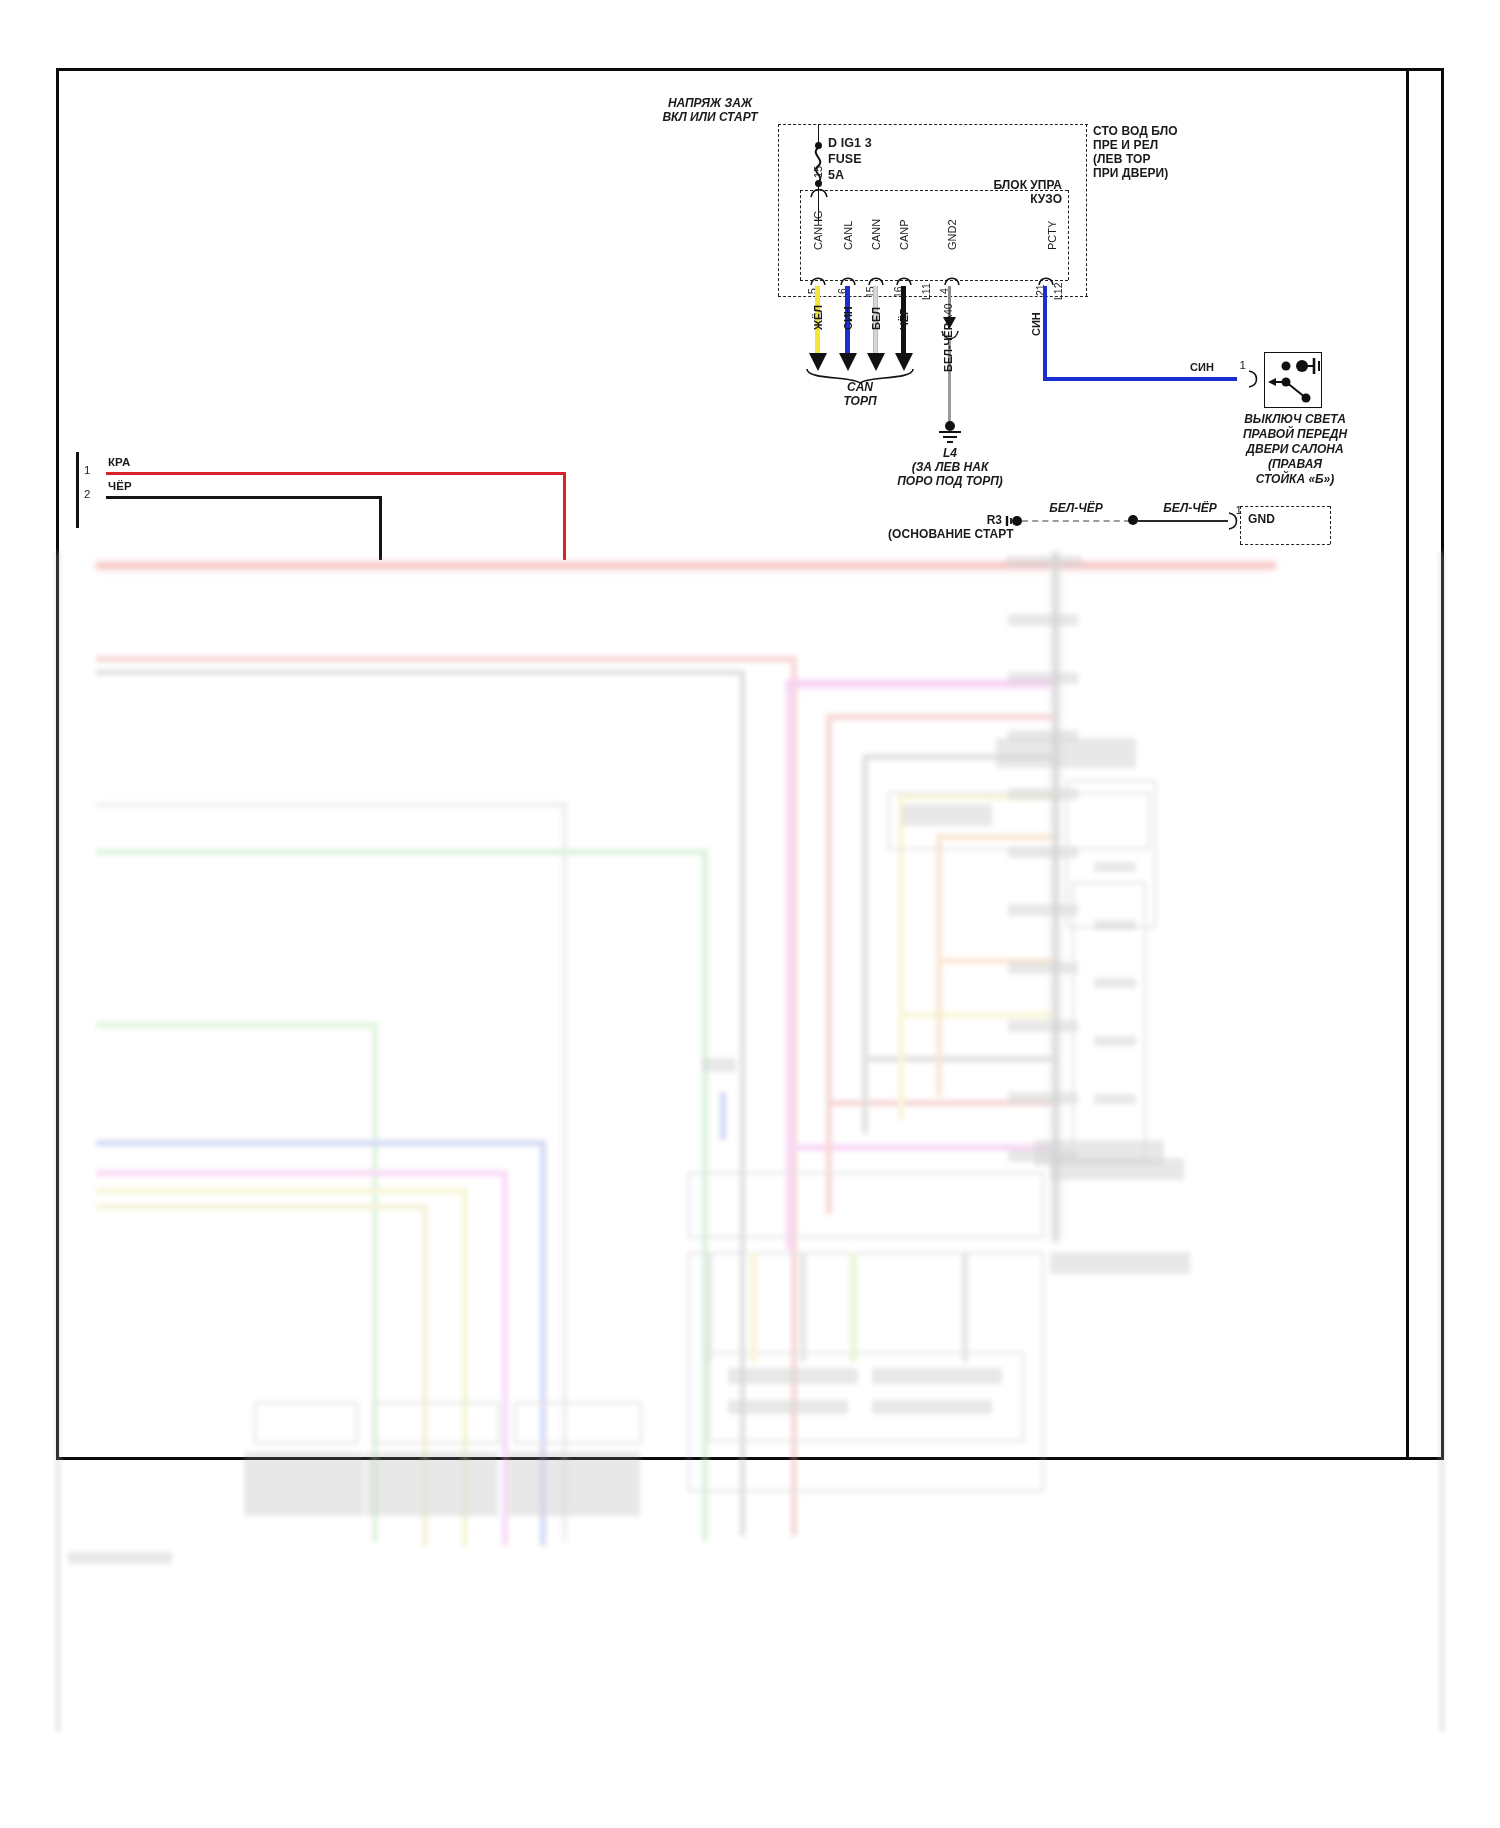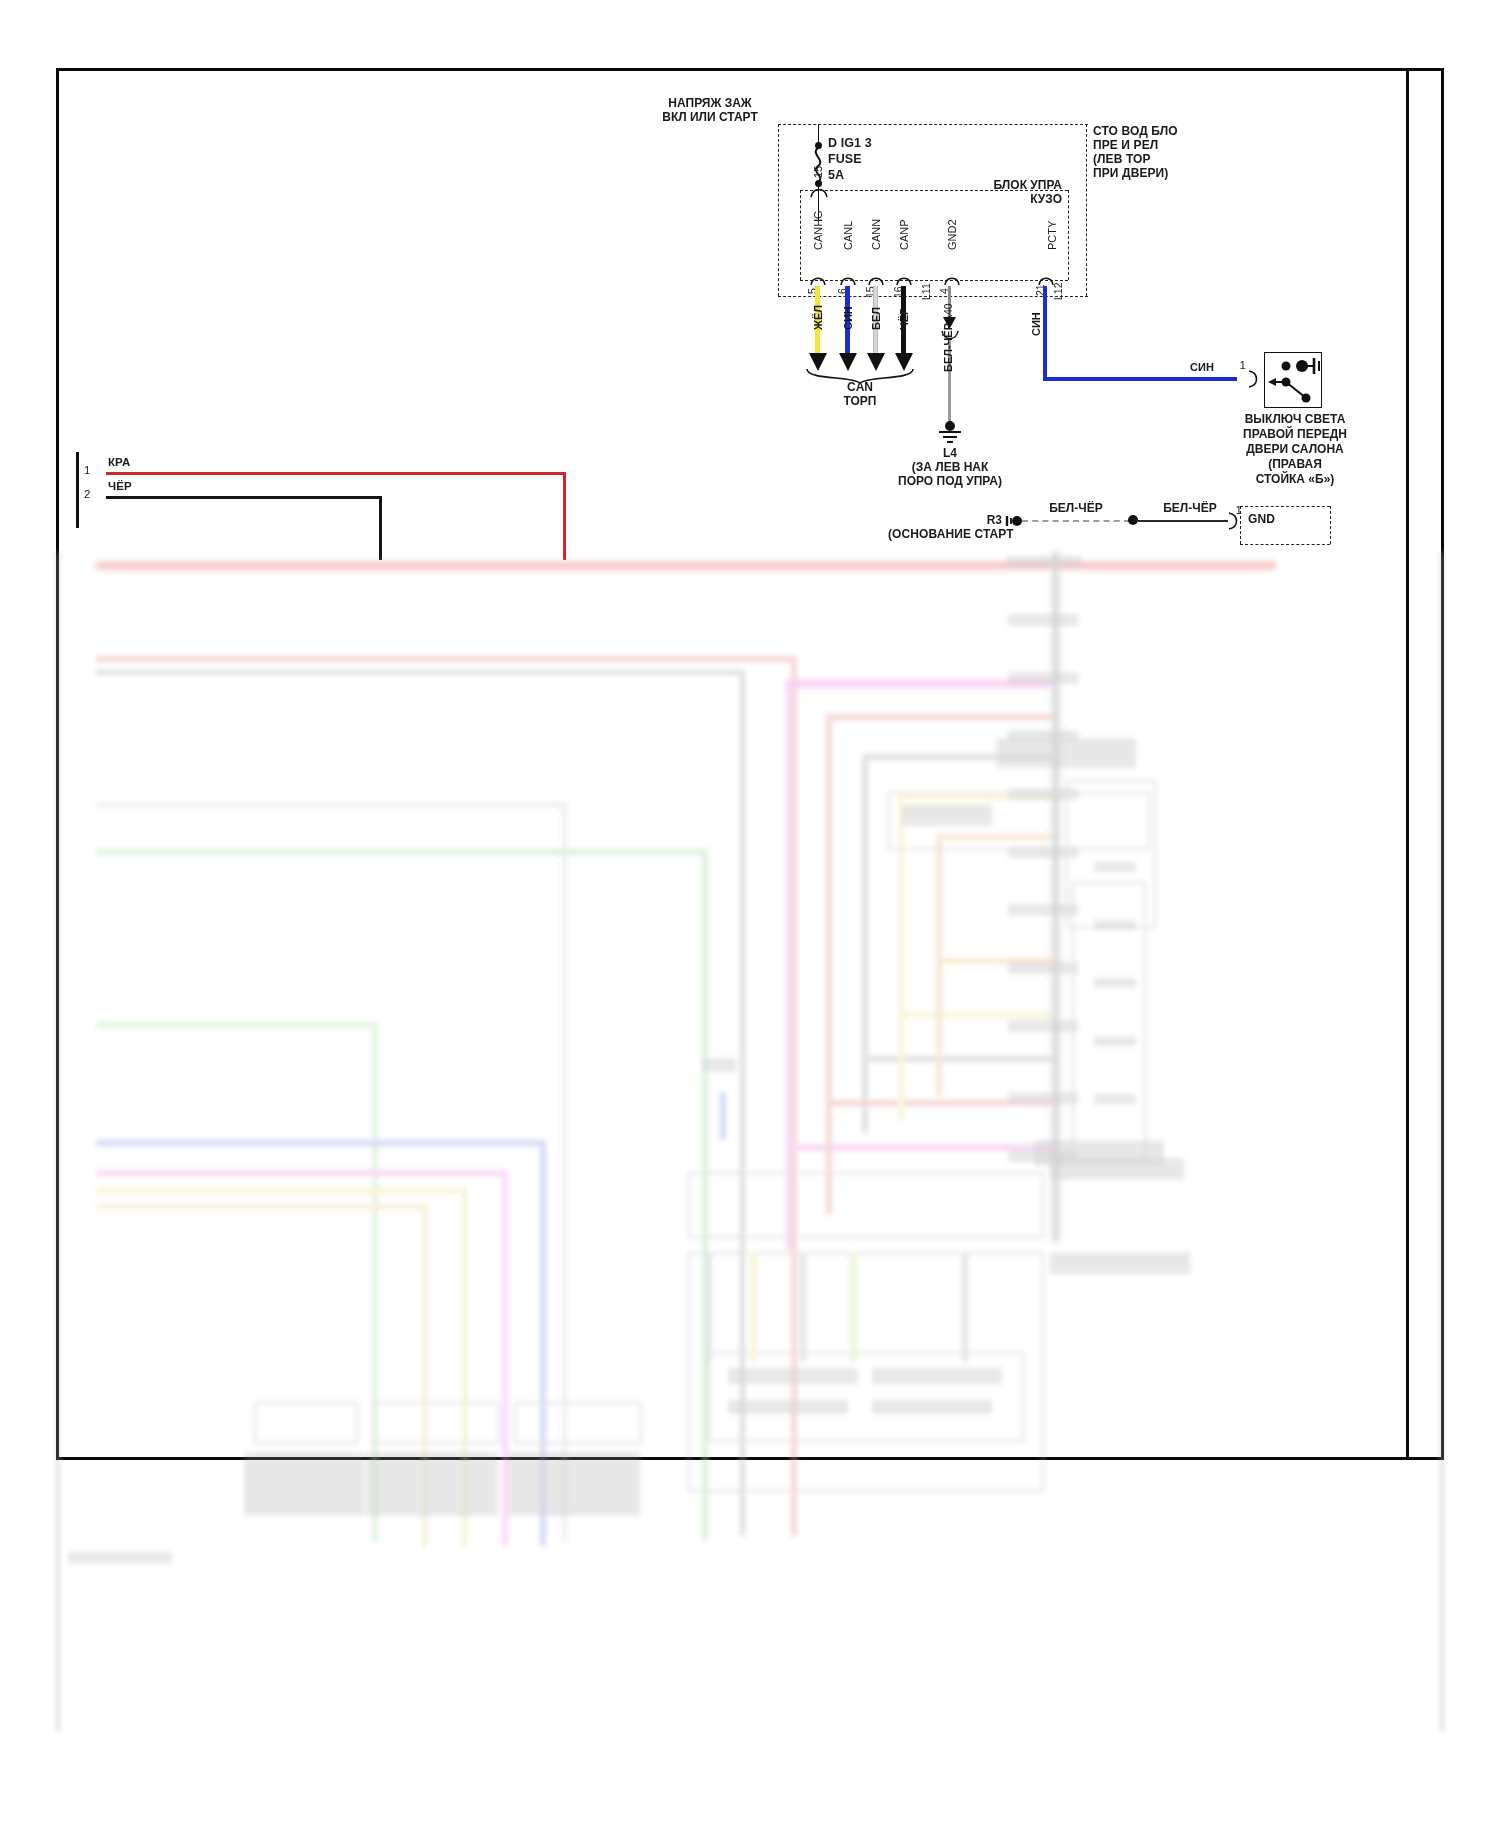--- a/index.html
+++ b/index.html
@@ -2,21 +2,21 @@
 <html><head>
 <meta charset="utf-8">
 <style>
   html,body{margin:0;padding:0;background:#ffffff;}
   body{font-family:"Liberation Sans","DejaVu Sans",sans-serif;}
   #page{position:relative;width:1500px;height:1828px;background:#ffffff;overflow:hidden;}
 
   
   .abs{position:absolute;}
   .txt{position:absolute;font-size:11.5px;color:#1a1a1a;line-height:14px;white-space:pre;letter-spacing:.1px;}
-  .txtc{position:absolute;font-size:11.5px;color:#1a1a1a;line-height:14px;white-space:pre;text-align:center;}
+  .txtc{position:absolute;font-size:11.5px;color:#1a1a1a;line-height:14px;white-space:pre;text-align:center;font-style:italic;}
   .txtr{position:absolute;font-size:11.5px;color:#1a1a1a;line-height:14px;white-space:pre;text-align:right;}
   .vtxt{position:absolute;font-size:11.5px;color:#1a1a1a;white-space:nowrap;
         transform-origin:0 0;transform:rotate(-90deg);}
   .wire{position:absolute;background:#000;}
   .dash-h{position:absolute;height:0;border-top:1.6px dashed #222;}
   .dash-v{position:absolute;width:0;border-left:1.6px dashed #222;}
   .solid-v{position:absolute;width:0;border-left:1.6px solid #111;}
   .dot{position:absolute;width:7px;height:7px;border-radius:50%;background:#111;}
   .bigdot{position:absolute;width:10px;height:10px;border-radius:50%;background:#111;}
   .box{position:absolute;border:1.7px solid #111;box-sizing:border-box;}
@@ -162,21 +162,21 @@
   <div class="vtxt" style="left:942px;top:372px;font-size:11px;font-weight:bold;">БЕЛ-ЧЁР</div>
 
   <div class="bigdot" style="left:944.5px;top:421px;"></div>
   <svg class="abs gnd" style="left:936px;top:430px;" width="28" height="14" viewBox="0 0 28 14">
     <line x1="3" y1="2" x2="25" y2="2"></line>
     <line x1="7" y1="7" x2="21" y2="7"></line>
     <line x1="11" y1="12" x2="17" y2="12"></line>
   </svg>
   <div class="txtc" style="left:900px;top:446px;width:100px;font-weight:bold;font-size:12px;">L4</div>
   <div class="txtc" style="left: 870px; top: 460px; width: 160px; font-weight: bold; font-size: 12px; white-space: pre-line;">(ЗА ЛЕВ НАК
-ПОРО ПОД УПРА)</div>
+ПОРО ПОД ТОРП)</div>
 
   <div class="vtxt" style="left:1046px;top:250px;font-size:11px;">PCTY</div>
   <svg class="abs" style="left:1038px;top:274px;" width="16" height="12" viewBox="0 0 16 12">
     <path d="M1 11 C 2.5 2, 13.5 2, 15 11" fill="none" stroke="#111" stroke-width="1.5"></path>
   </svg>
   <div class="vtxt" style="left:1034px;top:296px;font-size:10.5px;">21</div>
   <div class="vtxt" style="left:1052px;top:300px;font-size:10.5px;">L12</div>
 
   <div class="wire" style="left:1043px;top:286px;width:3.5px;height:94px;background:#1b2fd0;"></div>
   <div class="vtxt" style="left:1030px;top:336px;font-size:11px;font-weight:bold;">СИН</div>

